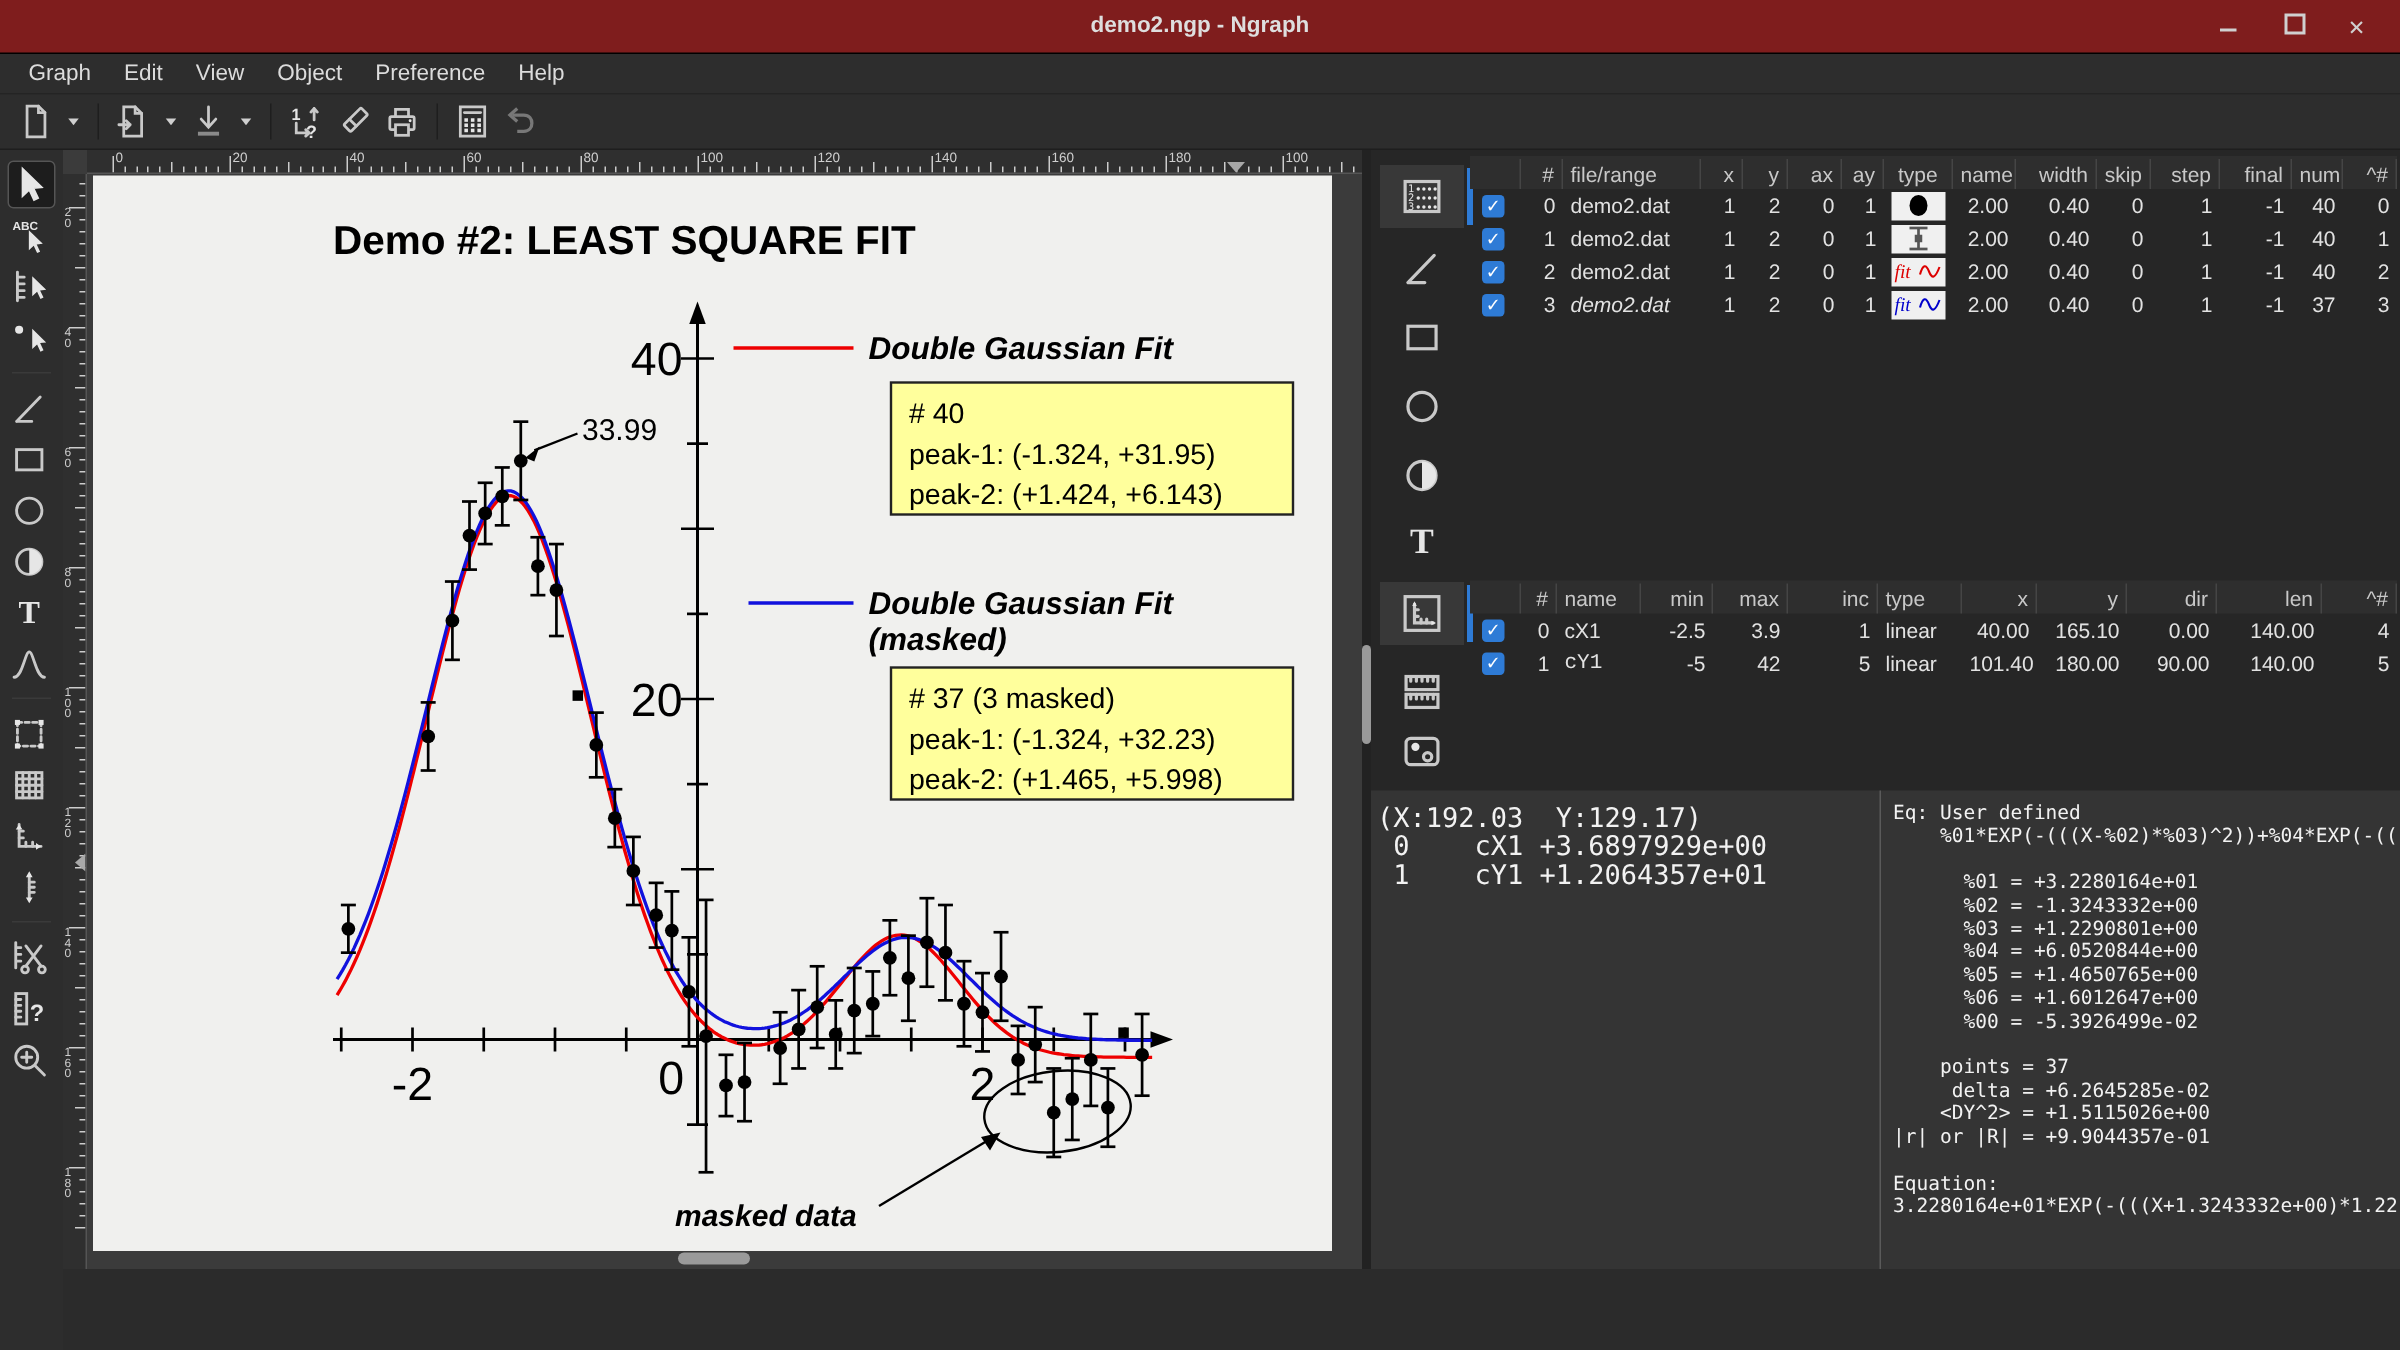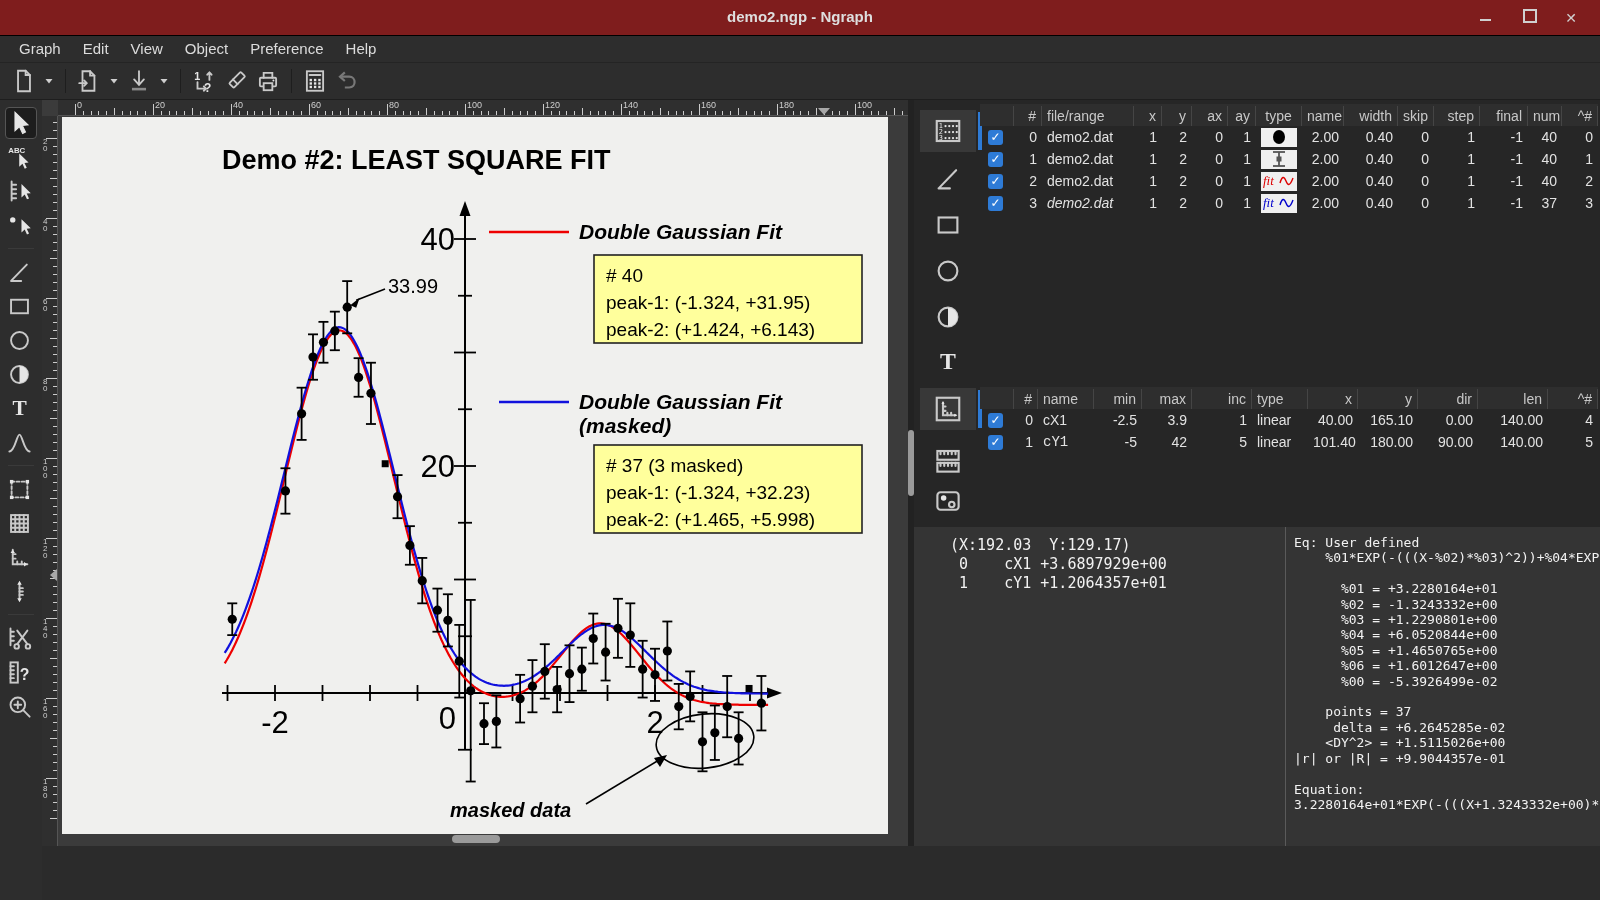--- a/index.html
+++ b/index.html
@@ -82,21 +82,21 @@
   .tr.head .td { border-right:1px solid #454545; height:20px; line-height:20px; margin-top:1px; }
   .num { text-align:right; } .lft { text-align:left; } .ctr { text-align:center; }
   .cb { width:15px; height:15px; background:#2e7bd6; border-radius:3px; color:#fff;
         font-size:12px; line-height:15px; text-align:center; margin-left:8px; }
   .typecell { background:#f0f0f0; width:36px; height:19px; margin:0 auto; display:flex;
               align-items:center; justify-content:center; }
 
   #section-c { position:absolute; left:0; top:420px; width:686px; height:326px;
                background:#343434; border-top:7px solid #262626; display:flex; }
   pre.console { font-family:"DejaVu Sans Mono", monospace; color:#f2f2f2; }
-  #console-left { width:339px; font-size:15px; line-height:19px; padding:9px 0 0 4px;margin-left:32px; }
+  #console-left { width:339px; font-size:18px; line-height:19px; padding:9px 0 0 4px; }
   #console-right { flex:1; font-size:13px; line-height:15.4px; padding:8px 0 0 8px;
                    border-left:1px solid #5a5a5a; overflow:hidden; }
 
   
   #bottombar { position:absolute; left:0; top:846px; width:1600px; height:54px; background:#272727; }
   #statusbox { position:absolute; left:1398px; top:4px; width:184px; height:27px;
                border:1px solid #7a7a7a; background:#2f2f2f; color:#eaeaea; font-size:15px;
                line-height:25px; text-align:right; padding-right:10px; }
 </style>
 </head>

